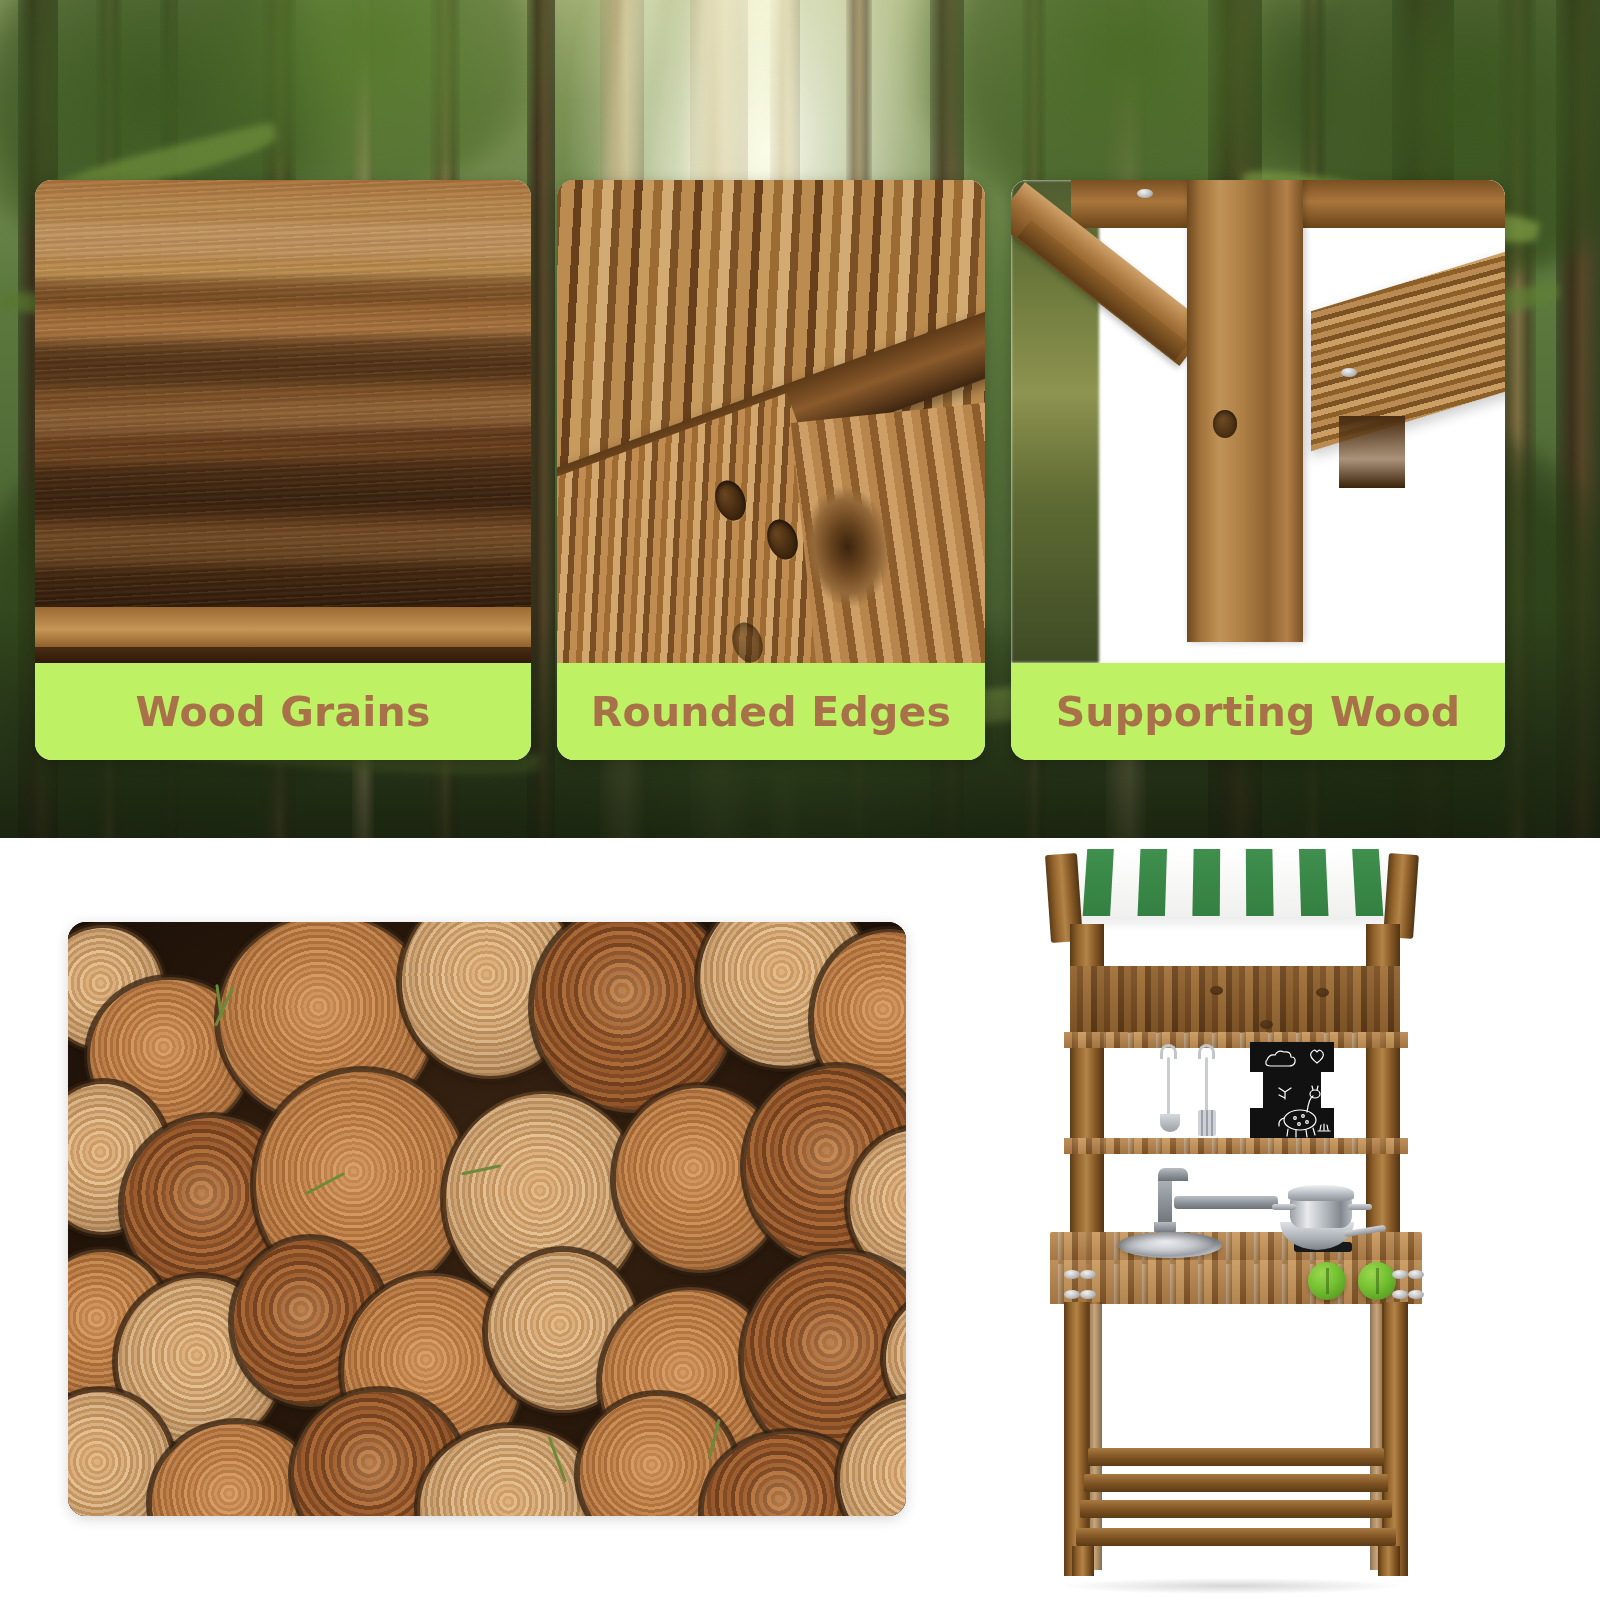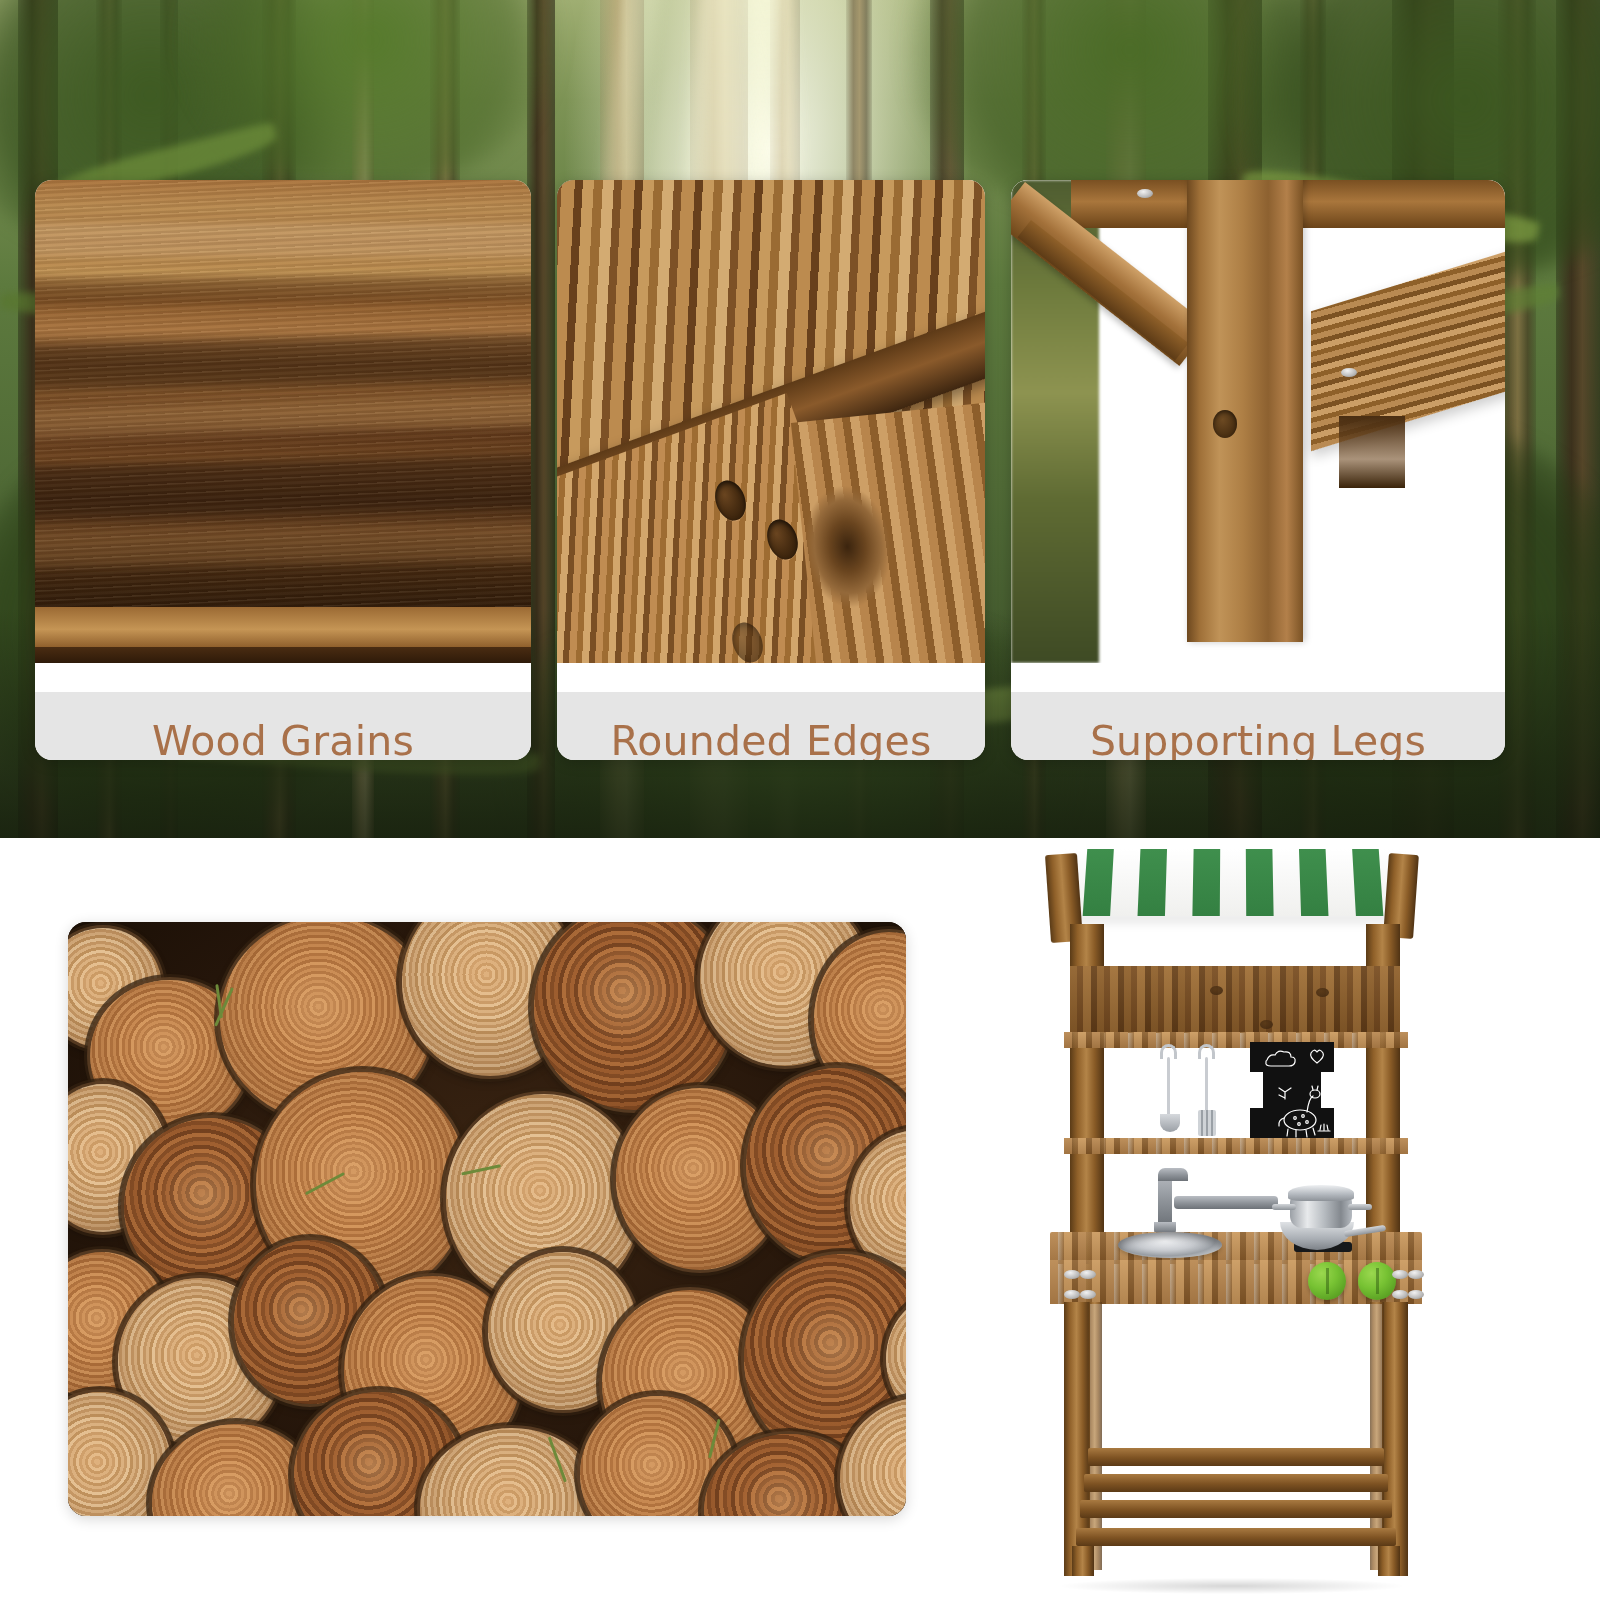--- a/index.html
+++ b/index.html
@@ -63,27 +63,26 @@
     overflow:hidden;
     box-shadow:0 3px 14px rgba(0,0,0,.22);
   }
   .card.c1 { width:496px; }
   .card.c2 { width:428px; }
   .card.c3 { width:494px; }
 
   .card-photo { position:relative; width:100%; height:483px; overflow:hidden; }
   .card-caption {
     height:97px; display:flex; align-items:center; justify-content:center;
-    background:#e5e5e5;
+    background:#bef264;
     color:#a9714a;
     font-family:"DejaVu Sans", sans-serif;
     font-size:41px;
-    font-weight:400;
+    font-weight:700;
     letter-spacing:.2px;
-    margin-top:29px;
   }
 
   
   .wg { position:absolute; inset:0;
     background:
       linear-gradient(180deg,
         #a9743e 0%, #b98b51 6%, #a06c36 13%, #c09355 19%, #8e5c2c 25%,
         #a87440 31%, #6b4320 38%, #7d5128 44%, #5b3518 52%, #6e4420 58%,
         #4d2d14 66%, #5e3a1b 72%, #41260f 80%, #2f1b0a 88%, #4a2d13 95%, #6a4721 100%);
   }
@@ -374,21 +373,21 @@
             <div class="sl-topbar"></div>
             <div class="sl-apron"></div>
             <div class="sl-apron2"></div>
             <div class="sl-shelf"></div>
             <div class="sl-block"></div>
             <div class="sl-leg"></div>
             <div class="sl-screw" style="left:126px; top:9px;"></div>
             <div class="sl-screw" style="left:330px; top:188px;"></div>
           </div>
         </div>
-        <div class="card-caption">Supporting Legs</div>
+        <div class="card-caption">Supporting Wood</div>
       </div>
 
     </div>
   </section>
 
   <section class="bottom-section">
 
     <div class="logs">
       <div class="logs-dark"></div>
 

